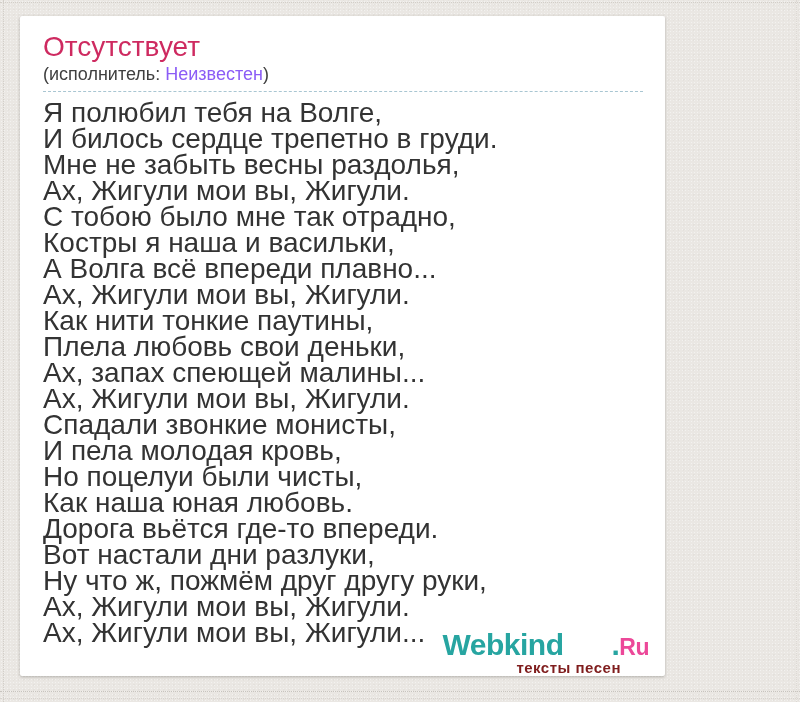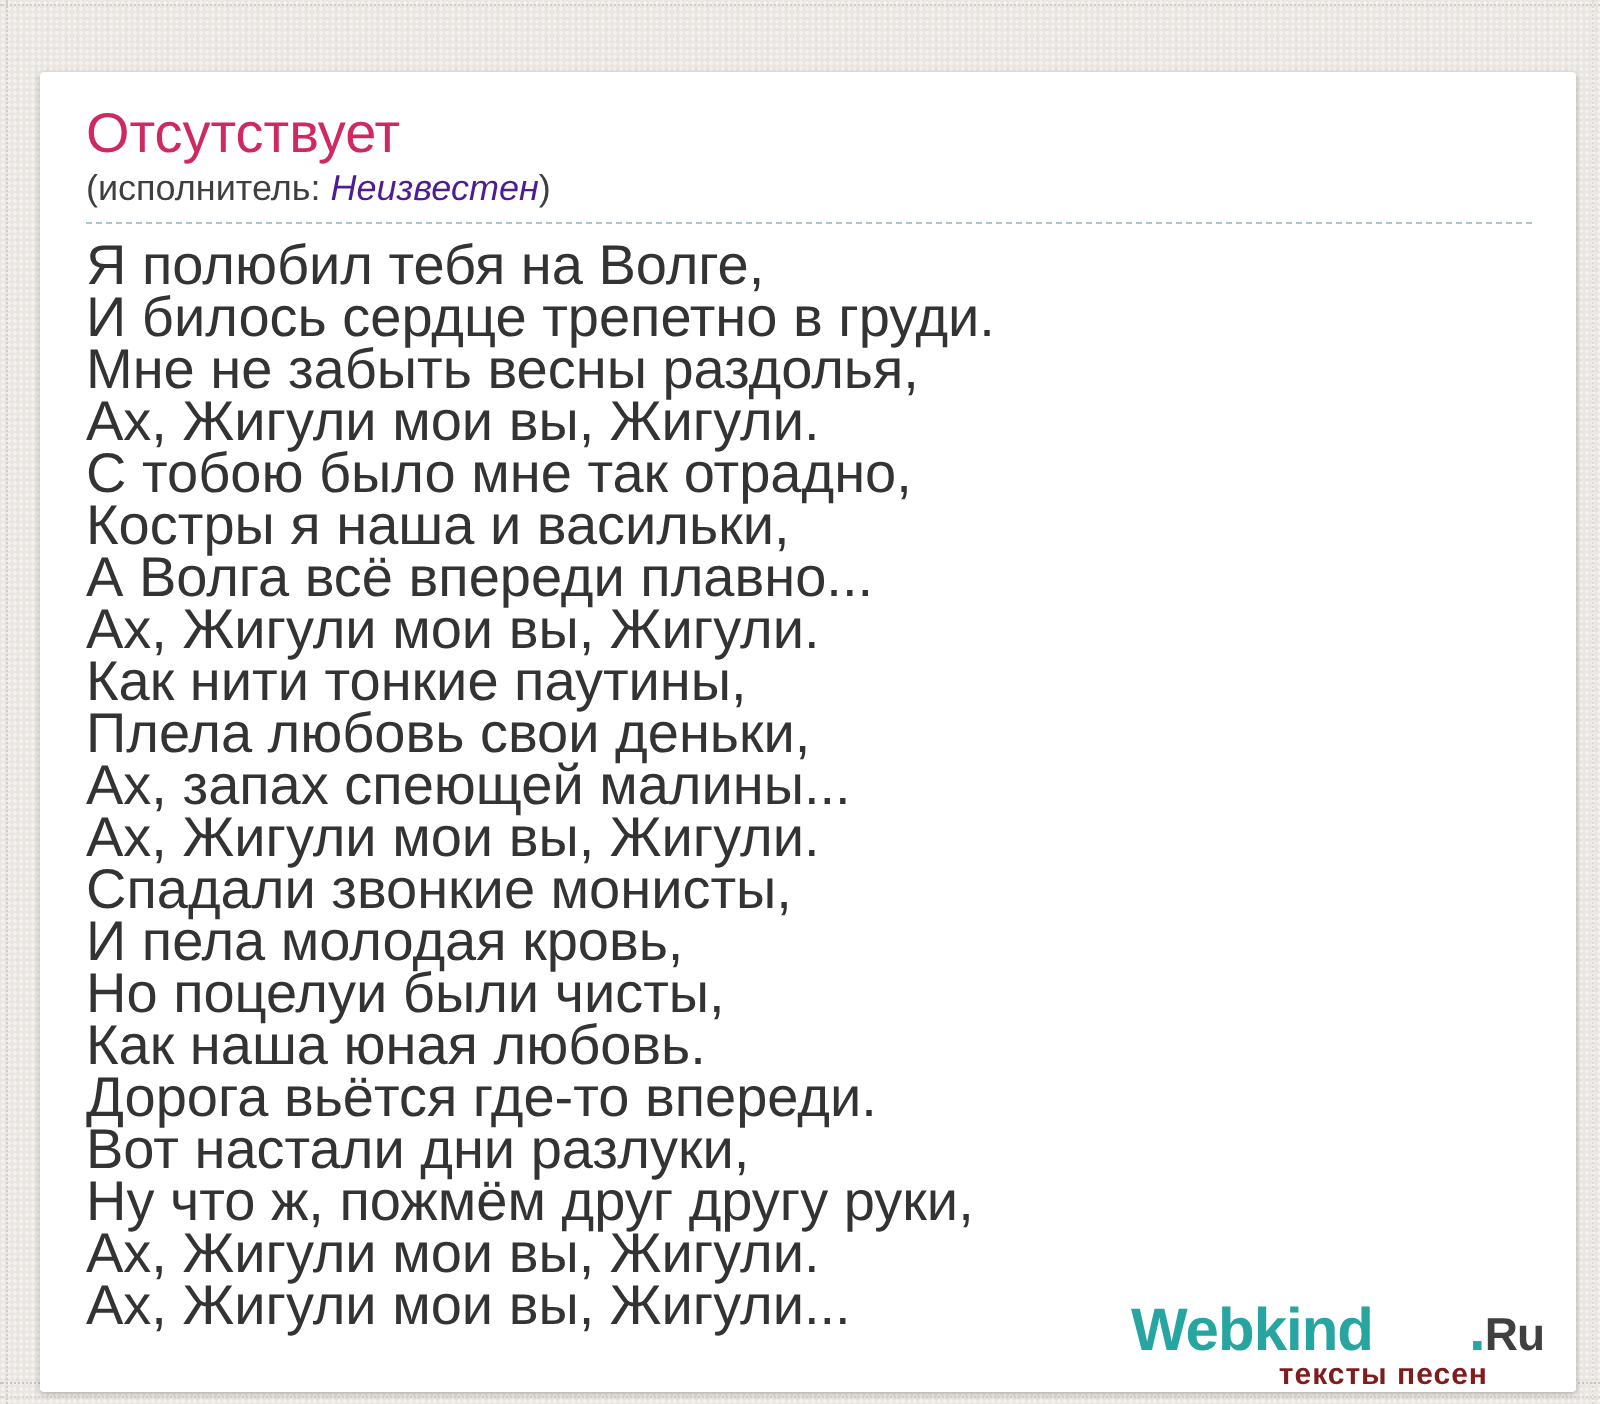--- a/index.html
+++ b/index.html
@@ -22,22 +22,22 @@
   .tex-line { position: absolute; pointer-events: none; }
   .tex-top    { left: 0; right: 0; top: 2px;    border-top: 1px dotted #d2cec8; }
   .tex-left   { top: 0; bottom: 0; left: 3px;   border-left: 1px dotted #d2cec8; }
   .tex-right  { top: 0; bottom: 0; right: 3px;  border-left: 1px dotted #ddd9d4; }
   .tex-bottom1{ left: 0; right: 0; bottom: 10px; border-top: 1px dotted #c8c4be; }
   .tex-bottom2{ left: 0; right: 0; bottom: 3px;  border-top: 1px dotted #d8d4cf; }
 
   .card {
     position: absolute;
     left: 20px;
-    top: 36px;
-    width: 768px;
+    top: 16px;
+    width: 645px;
     height: 660px;
     box-sizing: border-box;
     padding: 16px 22px 0 23px;
     background: #ffffff;
     border-radius: 2px;
     box-shadow: 0 1px 3px rgba(70,64,58,0.35);
   }
   .header {
     padding-bottom: 6px;
     border-bottom: 1px dashed #a9c6d2;
@@ -49,23 +49,22 @@
     font-weight: normal;
     color: #ce2a60;
   }
   .artist {
     margin-top: 2px;
     font-size: 18px;
     line-height: 21px;
     color: #3f3f3f;
   }
   .artist-link {
-    color: #4c1d95;
+    color: #8b5cf6;
     text-decoration: none;
-    font-style: italic;
   }
   .lyrics {
     margin-top: 8px;
     font-size: 28px;
     line-height: 26px;
     color: #333333;
   }
   .logo {
     position: absolute;
     right: 16px;
@@ -75,21 +74,21 @@
     display: block;
   }
   .logo-main {
     font-size: 30px;
     line-height: 30px;
     font-weight: bold;
     letter-spacing: -0.5px;
     white-space: nowrap;
   }
   .logo-name, .logo-dot { color: #27a5a1; margin-left: 48px; }
-  .logo-tld  { color: #404040; font-size: 23px; }
+  .logo-tld  { color: #ec4899; font-size: 23px; }
   .logo-tagline {
     margin-top: -2px;
     padding-right: 28px;
     font-size: 15px;
     line-height: 15px;
     font-weight: bold;
     letter-spacing: 0.5px;
     color: #7f1d1d;
   }
 </style>

